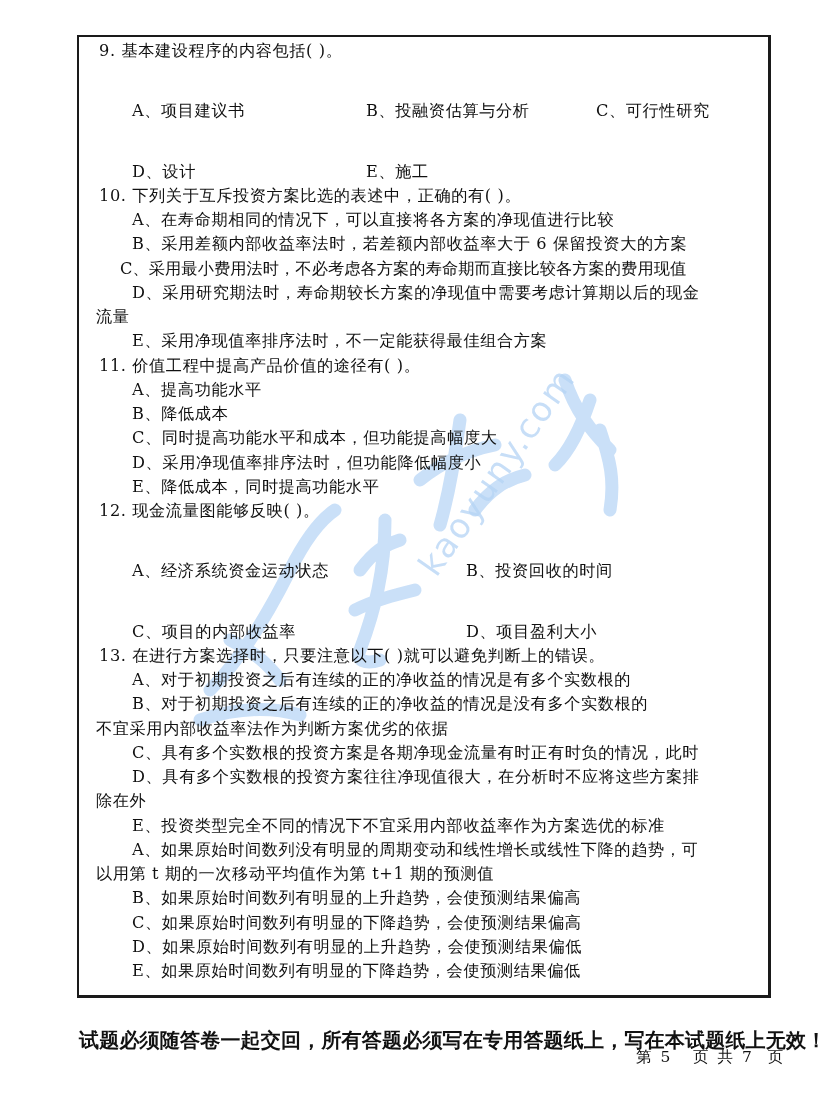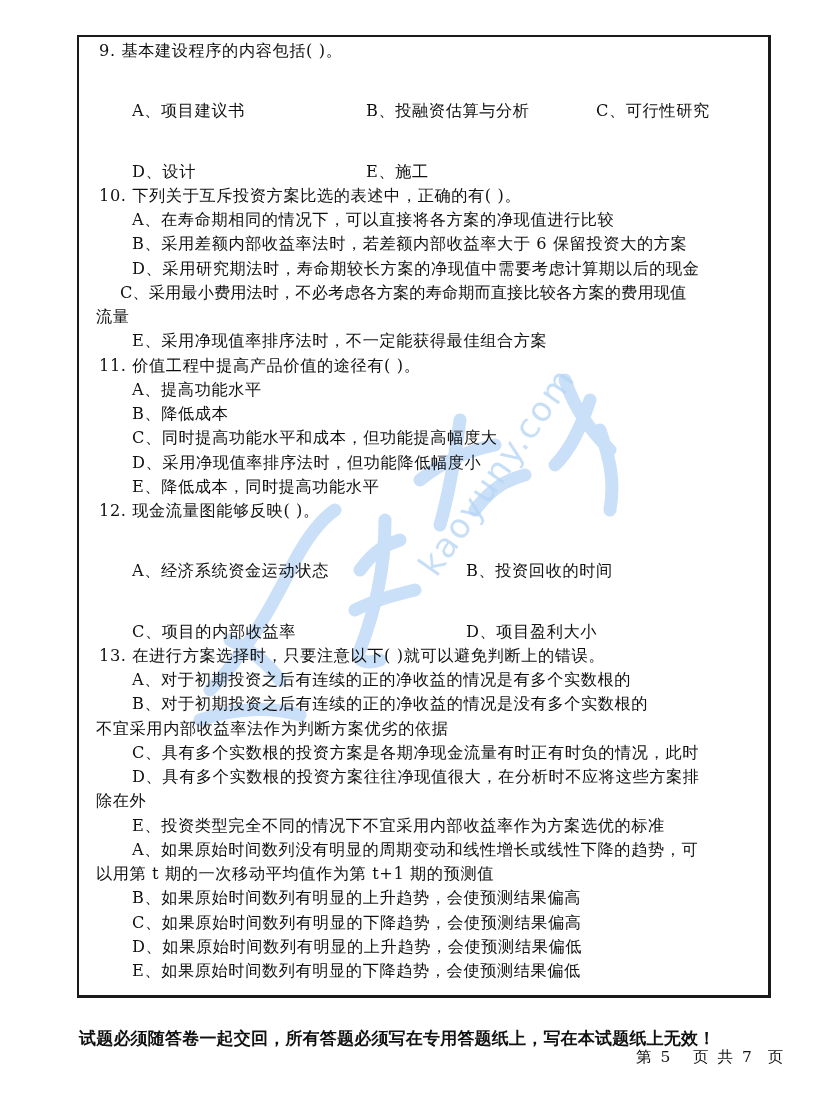--- a/index.html
+++ b/index.html
@@ -24,21 +24,21 @@
     .col3a { width: 234px; }
     .col3b { width: 230px; }
     .col2a { width: 334px; }
     .watermark { position: absolute; pointer-events: none; color: #a8ccf3; opacity: 0.75; }
     .wm-url {
       left: 410px; top: 560px; font-family: "DejaVu Sans", sans-serif; font-size: 34px;
       transform: rotate(-55deg); transform-origin: left top; letter-spacing: 2px; color: #b5d4f5;
     }
     .wm-strokes { left: 170px; top: 360px; width: 480px; height: 400px; }
     .footer-note {
-      position: absolute; left: 79px; top: 1027px; font-size: 17px; font-weight: bold;
+      position: absolute; left: 79px; top: 1027px; font-size: 20px; font-weight: bold;
       letter-spacing: 0.2px; font-family: "DejaVu Sans", sans-serif;
     }
     .footer-page {
       position: absolute; left: 620px; top: 1047px; font-size: 15.5px; letter-spacing: 2px;
       white-space: pre;
       margin-left: 16px;
     }
   </style>
 </head>
 <body>
@@ -66,22 +66,22 @@
     <span>C、可行性研究</span>
   </div>
   <div class="line opt row">
     <span class="col3a">D、设计</span>
     <span>E、施工</span>
   </div>
 
   <div class="line q">10. 下列关于互斥投资方案比选的表述中，正确的有(          )。</div>
   <div class="line opt">A、在寿命期相同的情况下，可以直接将各方案的净现值进行比较</div>
   <div class="line opt">B、采用差额内部收益率法时，若差额内部收益率大于 6 保留投资大的方案</div>
+  <div class="line opt-c10" style="letter-spacing:0.1px">C、采用最小费用法时，不必考虑各方案的寿命期而直接比较各方案的费用现值</div>
   <div class="line opt">D、采用研究期法时，寿命期较长方案的净现值中需要考虑计算期以后的现金</div>
-  <div class="line opt-c10" style="letter-spacing:0.1px">C、采用最小费用法时，不必考虑各方案的寿命期而直接比较各方案的费用现值</div>
   <div class="line cont">流量</div>
   <div class="line opt">E、采用净现值率排序法时，不一定能获得最佳组合方案</div>
 
   <div class="line q">11. 价值工程中提高产品价值的途径有(          )。</div>
   <div class="line opt">A、提高功能水平</div>
   <div class="line opt">B、降低成本</div>
   <div class="line opt">C、同时提高功能水平和成本，但功能提高幅度大</div>
   <div class="line opt">D、采用净现值率排序法时，但功能降低幅度小</div>
   <div class="line opt">E、降低成本，同时提高功能水平</div>
 

